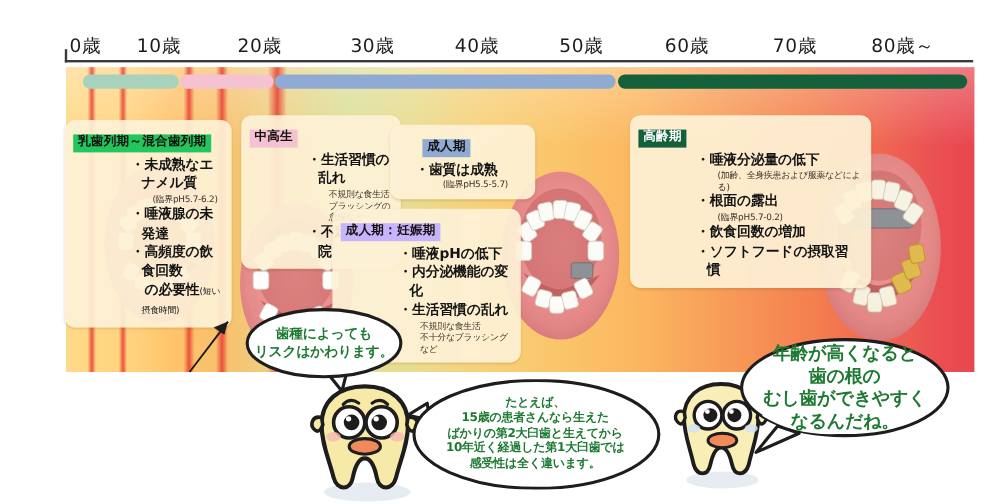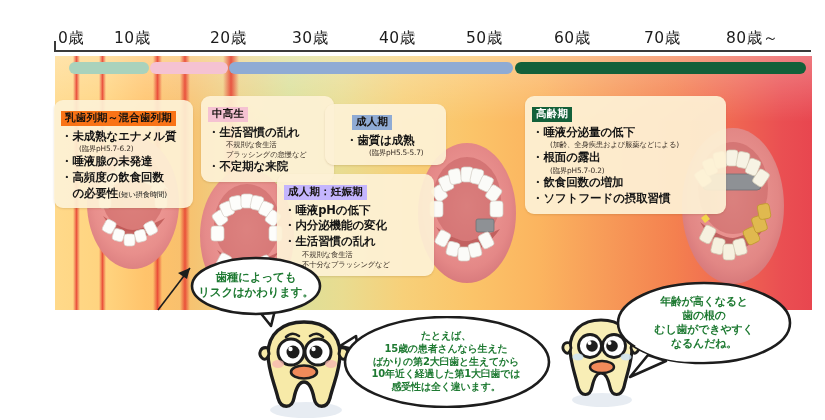--- a/index.html
+++ b/index.html
@@ -62,21 +62,21 @@
     background:rgba(253,241,213,.93);
     box-shadow:0 1px 2px rgba(120,80,30,.18);
   }
   .card .ttl{
     display:inline-block;font-size:10.5px;font-weight:bold;color:#15120f;
     padding:1px 4px 2px 4px;line-height:1.1;margin-bottom:3px;letter-spacing:.2px;
   }
   .card ul{margin:0;padding:0;list-style:none;}
   .card li{
     font-size:11.5px;color:#141414;line-height:1.38;font-weight:bold;
-    letter-spacing:-.1px;text-indent:-9px;padding-left:9px;
+    letter-spacing:-.1px;text-indent:-9px;padding-left:9px;margin-left:48px;
   }
   .card li .sub{
     display:block;font-size:7.4px;font-weight:normal;color:#3a3028;
     line-height:1.28;text-indent:0;padding-left:9px;letter-spacing:-.2px;
   }
   .card li .inl{font-size:7.4px;font-weight:normal;letter-spacing:-.2px;}
 
   
   #risk{
     position:absolute;left:54px;top:306px;width:122px;height:25px;
@@ -104,21 +104,21 @@
 </head>
 <body>
 
 <div class="root">
 
   <div id="axis">
     <div class="aline"></div>
     <div class="atick"></div>
     <div class="lab" style="left:4px">0歳</div>
     <div class="lab" style="left:60px">10歳</div>
-    <div class="lab" style="left:156px">20歳</div>
+    <div class="lab" style="left:144px">20歳</div>
     <div class="lab" style="left:238px">30歳</div>
     <div class="lab" style="left:325px">40歳</div>
     <div class="lab" style="left:412px">50歳</div>
     <div class="lab" style="left:500px">60歳</div>
     <div class="lab" style="left:590px">70歳</div>
     <div class="lab" style="left:672px">80歳～</div>
   </div>
 
   <div id="panel">
 
@@ -275,21 +275,21 @@
         <g fill="#e0b94f" stroke="#c0992f" stroke-width=".8">
           <rect x="72" y="102" width="13" height="16" rx="3" transform="rotate(-26 78 110)"></rect>
           <rect x="80" y="90" width="13" height="16" rx="3" transform="rotate(-18 86 98)"></rect>
           <rect x="85" y="78" width="12" height="15" rx="3" transform="rotate(-10 91 85)"></rect>
         </g>
         <path d="M28 92 l5 -4 4 5 -5 4Z" fill="#f2d44c"></path>
       </svg>
     </div>
 
     <div class="card" style="left:-1px;top:44px;width:124px;">
-      <div class="ttl" style="background:#f97316;">乳歯列期～混合歯列期</div>
+      <div class="ttl" style="background:#22c55e;">乳歯列期～混合歯列期</div>
       <ul>
         <li>
           <span>・未成熟なエナメル質</span>
           <span class="sub">(臨界pH5.7-6.2)</span>
         </li>
         <li>・唾液腺の未発達</li>
         <li>・高頻度の飲食回数</li>
         <li>
           <span>　の必要性</span><span class="inl">(短い摂食時間)</span>
         </li>
@@ -387,21 +387,21 @@
       <circle cx="34" cy="34" r="5.8" fill="#1d1d1d"></circle>
       <circle cx="54" cy="34" r="5.8" fill="#1d1d1d"></circle>
       <circle cx="31.5" cy="31" r="2" fill="#ffffff"></circle>
       <circle cx="51.5" cy="31" r="2" fill="#ffffff"></circle>
       <ellipse cx="44" cy="55" rx="12" ry="6" fill="#f08a5a" stroke="#1d1d1d" stroke-width="2.4"></ellipse>
       <ellipse cx="20" cy="45" rx="5.5" ry="3.5" fill="#cfe3f2" opacity=".85"></ellipse>
       <ellipse cx="68" cy="45" rx="5.5" ry="3.5" fill="#cfe3f2" opacity=".85"></ellipse>
     </svg>
   </div>
 
-  <div class="bub" style="left:189px;top:256px;width:134px;height:60px;font-family:Liberation Mono, monospace;">
+  <div class="bub" style="left:203px;top:256px;width:134px;height:60px;">
     <svg width="134" height="72" viewBox="0 0 134 72" style="position:absolute;left:0;top:0;">
       <path d="M86 54 L82 70 L70 55 Z" fill="#ffffff" stroke="#1d1d1d" stroke-width="2.6" stroke-linejoin="round"></path>
       <ellipse cx="67" cy="30" rx="64" ry="28" fill="#ffffff" stroke="#1d1d1d" stroke-width="2.6"></ellipse>
       <path d="M28 48 Q60 60 104 49" stroke="#ffffff" stroke-width="3.4" fill="none"></path>
     </svg>
     <div class="txt" style="font-size:11.5px;color:#1e7a32;height:60px;">
       <div>歯種によっても</div>
       <div>リスクはかわります。</div>
     </div>
   </div>
@@ -419,21 +419,21 @@
       <div>感受性は全く違います。</div>
     </div>
   </div>
 
   <div class="bub" style="left:614px;top:281px;width:180px;height:84px;">
     <svg width="190" height="104" viewBox="0 0 190 104" style="position:absolute;left:0;top:0;">
       <path d="M34 74 L16 96 L52 80 Z" fill="#ffffff" stroke="#1d1d1d" stroke-width="2.6" stroke-linejoin="round"></path>
       <ellipse cx="90" cy="42" rx="86" ry="40" fill="#ffffff" stroke="#1d1d1d" stroke-width="2.6"></ellipse>
       <path d="M22 64 Q60 88 120 74" stroke="#ffffff" stroke-width="3.4" fill="none"></path>
     </svg>
-    <div class="txt" style="font-size:11px;color:#1e7a32;height:84px;width:180px;">
+    <div class="txt" style="font-size:15px;color:#1e7a32;height:84px;width:180px;">
       <div>年齢が高くなると</div>
       <div>歯の根の</div>
       <div>むし歯ができやすく</div>
       <div>なるんだね。</div>
     </div>
   </div>
 
 </div>
 
 </body></html>

